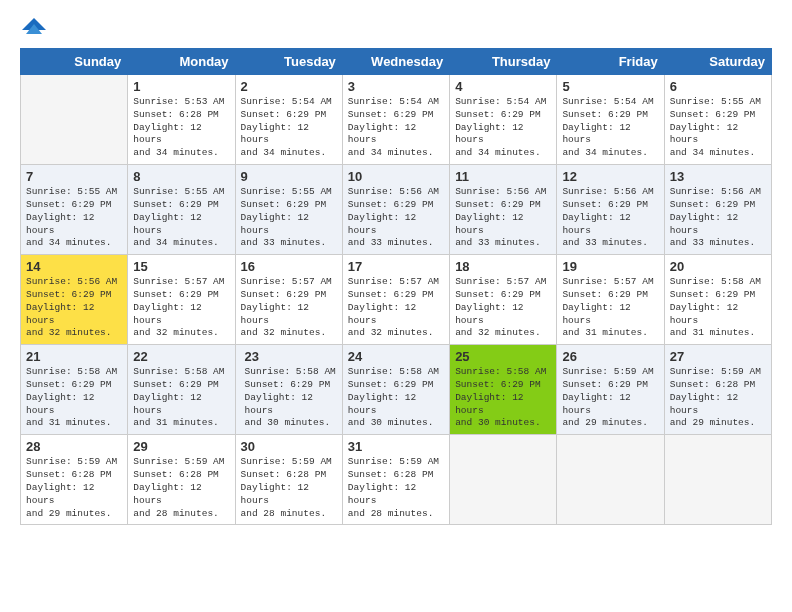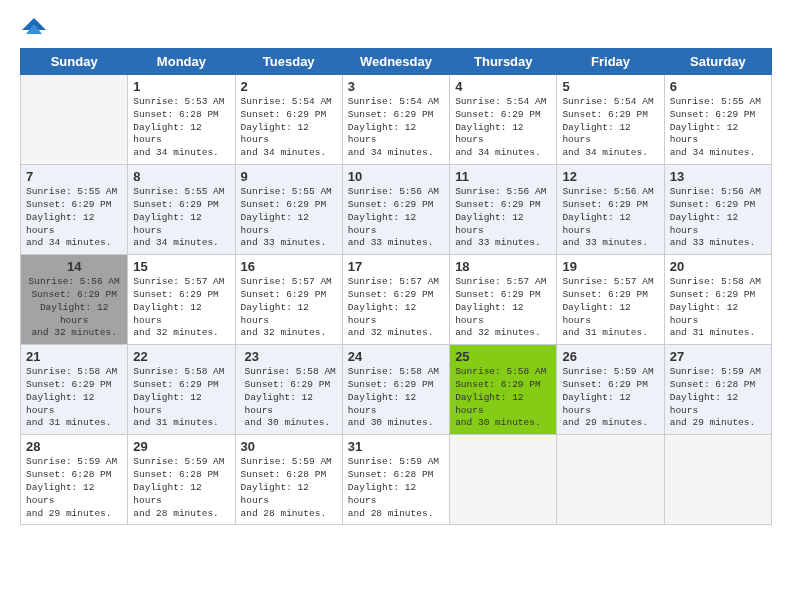--- a/index.html
+++ b/index.html
@@ -55,21 +55,21 @@
       color: #333;
     }
     .calendar-table {
       width: 100%;
       border-collapse: collapse;
       table-layout: fixed;
     }
     .calendar-table th {
       background: #2a6db5;
       color: #fff;
-      text-align: center;
+      text-align: right;
       padding: 5px 6px;
       font-size: 13px;
       font-weight: bold;
       border: 1px solid #2a6db5;
     }
     .calendar-table td {
       vertical-align: top;
       border: 1px solid #ccc;
       padding: 4px 5px;
       font-size: 10px;
@@ -224,21 +224,21 @@
           </td>
           <td style="background: rgb(238, 242, 248);">
             <span class="day-number">13</span>
             <div class="day-info" style="white-space: pre-line;">Sunrise: 5:56 AM
 Sunset: 6:29 PM
 Daylight: 12 hours
 and 33 minutes.</div>
           </td>
         </tr>
         <tr>
-          <td style="background: #a3a3a3; text-align: center;">
+          <td style="background: #fde047;">
             <span class="day-number">14</span>
             <div class="day-info" style="white-space: pre-line;">Sunrise: 5:56 AM
 Sunset: 6:29 PM
 Daylight: 12 hours
 and 32 minutes.</div>
           </td>
           <td style="background: rgb(255, 255, 255);">
             <span class="day-number">15</span>
             <div class="day-info" style="white-space: pre-line;">Sunrise: 5:57 AM
 Sunset: 6:29 PM

